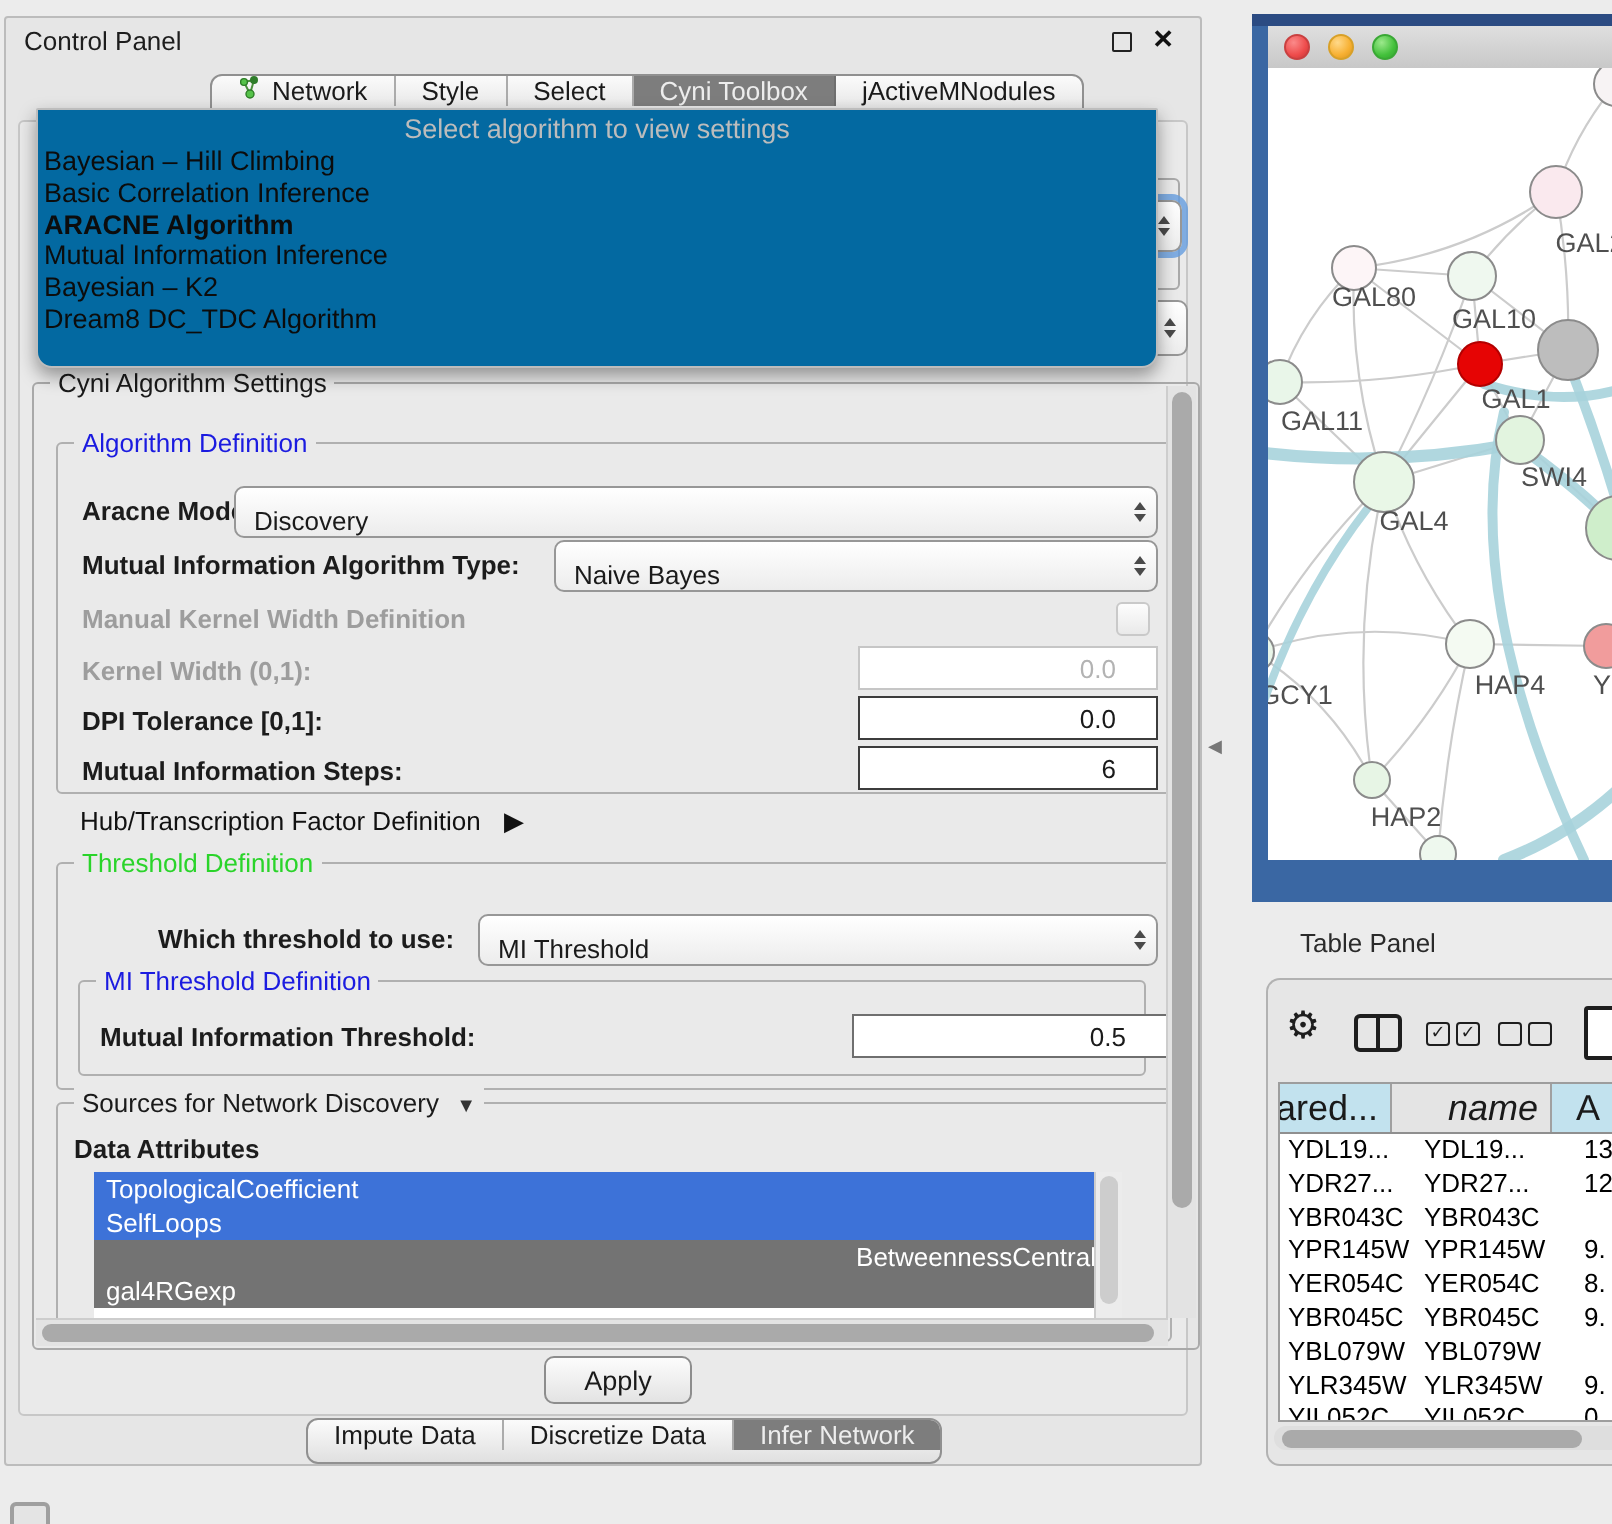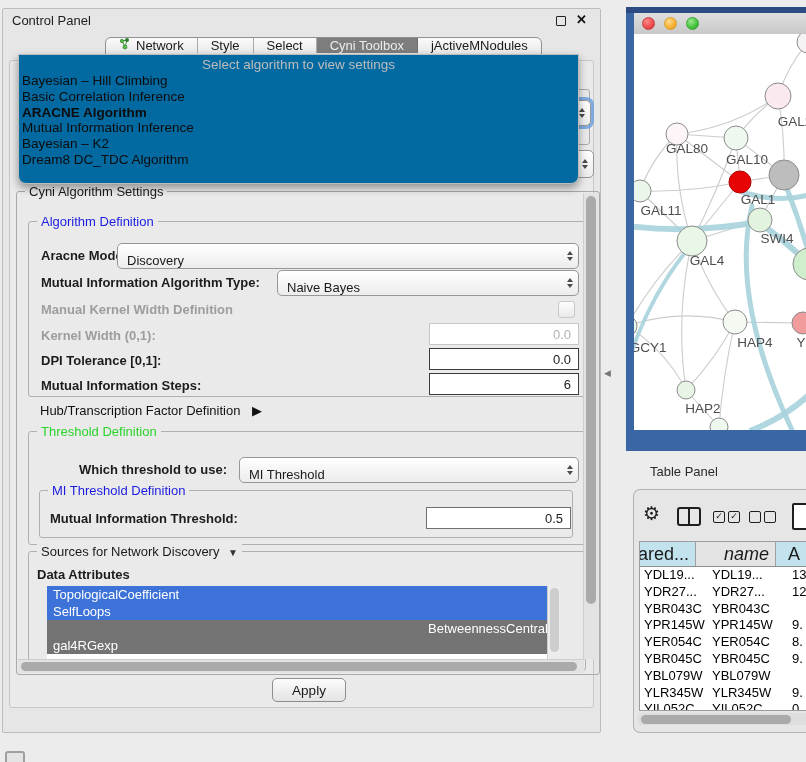--- a/index.html
+++ b/index.html
@@ -23,21 +23,21 @@
   .glabel{position:absolute;top:-8px;left:8px;background:#eaeaea;padding:0 4px;font-size:13px;line-height:15px;white-space:nowrap}
   .blab{font-size:13px;font-weight:bold;color:#1c1c1c;white-space:nowrap}
   .gray-lab{color:#9d9d9d}
   .combo{position:absolute;border:1px solid #979797;border-radius:5px;background:linear-gradient(#ffffff,#ececec);
          font-size:13px;display:flex;align-items:flex-end;padding-left:9px;white-space:nowrap}
   .spin{position:absolute;right:5px;top:50%;transform:translateY(-50%);display:flex;flex-direction:column;align-items:center}
   .spin i{display:block;width:0;height:0;border-left:3.5px solid transparent;border-right:3.5px solid transparent}
   .spin .up{border-bottom:4px solid #4a4a4a;margin-bottom:2px}
   .spin .dn{border-top:4px solid #4a4a4a}
   .field{position:absolute;background:#fff;border:1px solid #3c3c3c;font-size:13px;display:flex;
-         align-items:center;justify-content:flex-end;padding-right:7px}
+         align-items:center;justify-content:flex-end;padding-right:20px}
   .field.dis{border-color:#c6c6c6;color:#b3b3b3}
   .checkbox{position:absolute;width:15px;height:15px;border:1px solid #c9c9c9;border-radius:3px;
             background:linear-gradient(#fdfdfd,#e9e9e9)}
   
   #dropdown{position:absolute;left:18px;top:54px;width:559px;background:#0369a1;border:1px solid #bdbdbd;
             border-radius:1px 1px 8px 8px;box-shadow:0 4px 9px rgba(0,0,0,.38);z-index:50;padding-bottom:15px}
   .dd-ph{color:#bcbcbc;text-align:center;font-size:13.5px;padding:2px 0 1px 0}
   .dd-item{font-size:13.5px;line-height:15.8px;padding-left:3px;white-space:nowrap;color:#0c0c0c}
   .dd-item.bold{font-weight:bold}
   
@@ -228,20 +228,25 @@
         <div class="sb-track-h" style="left:1px;bottom:1px;height:13px;width:566px">
           <div class="sb-thumb" style="left:3px;top:2px;height:9px;width:556px"></div>
         </div>
       </div>
 
       <div class="pushbtn" style="left:262px;top:617px;width:72px;height:22px">
         <span>Apply</span>
       </div>
     </div>
 
+    <div class="tabbar" style="left:150px;top:700px;height:21px" id="cp-bottom-tabs">
+        <div class="tab">Impute Data</div>
+        <div class="tab">Discretize Data</div>
+        <div class="tab sel">Infer Network</div>
+      </div>
   </div>
 
   <div id="dropdown">
     <div class="dd-ph">Select algorithm to view settings</div>
     <div id="dd-items">
         <div class="dd-item">Bayesian – Hill Climbing</div>
         <div class="dd-item">Basic Correlation Inference</div>
         <div class="dd-item bold">ARACNE Algorithm</div>
         <div class="dd-item">Mutual Information Inference</div>
         <div class="dd-item">Bayesian – K2</div>

